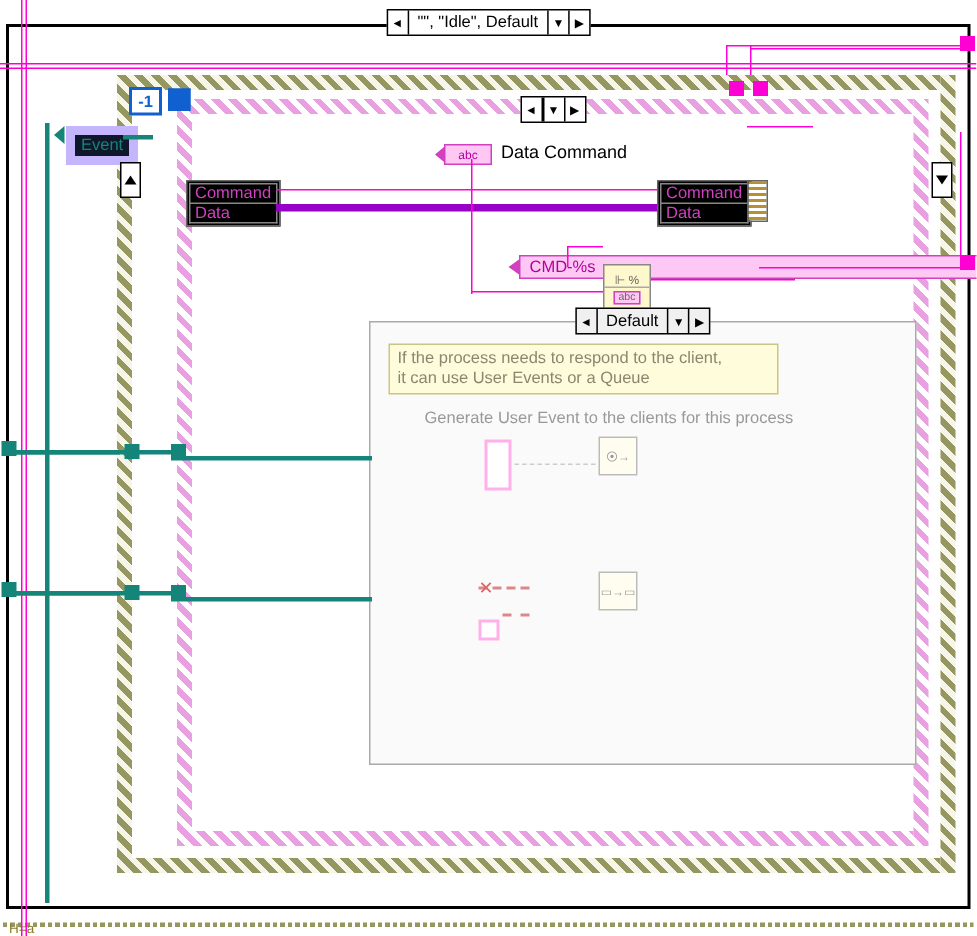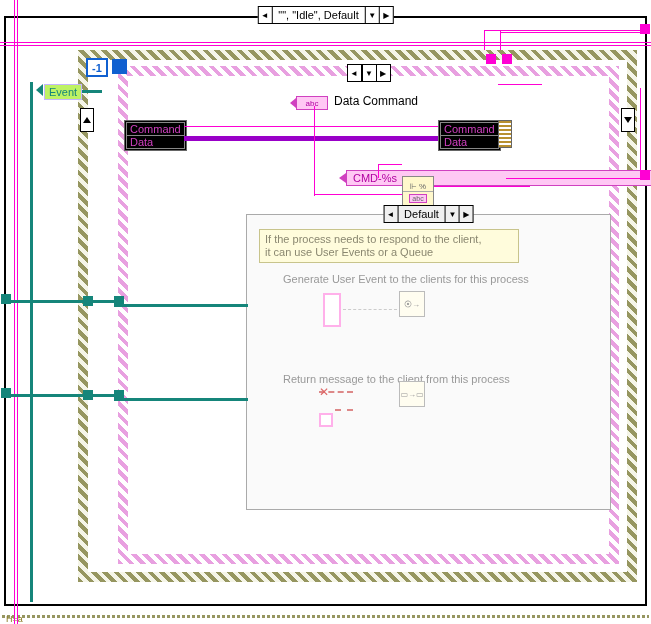--- a/index.html
+++ b/index.html
@@ -50,21 +50,21 @@
   .case-selector .txt { padding: 0 6px; font-size: 11px; white-space: nowrap; }
   .blue-box {
     background:#fff; border:2px solid #1060d0; color:#1060d0; font-weight:bold;
     width:22px;height:19px; display:flex;align-items:center;justify-content:center;
     font-size:11px;
   }
   .blue-stop {
     width:15px;height:15px;border:2px solid #1060d0;background:#1060d0;
   }
   .event-terminal {
-    background:#bef264;border:1px solid #c4b5fd;color:#15857a;
+    background:#0f172a;border:6px solid #c4b5fd;color:#15857a;
     padding:1px 4px;font-size:11px;
   }
   .cluster-terminal {
     background:#000000;border:1px solid #666;padding:1px 1px;
     display:inline-block;
   }
   .cluster-terminal .lbl {color:#d040c0;font-size:11px;line-height:12px;}
   .pink-constant {
     background:#ffc8f4;border:1px solid #d040c0;color:#b000a0;
     padding:1px 6px;font-size:11px;position:relative;
@@ -186,21 +186,20 @@
 
         <div class="abs dim-text" style="top:58px;left:36px;">Generate User Event to the clients for this process</div>
 
         <div class="abs comment" style="top:14px;left:12px;width:260px;white-space:pre-line;">If the process needs to respond to the client,
 it can use User Events or a Queue</div>
 
         <div class="abs" style="top:78px;left:76px;width:18px;height:34px;border:2px solid #ffb0ea;background:#fff;"></div>
         <div class="abs" style="top:94px;left:96px;width:54px;height:2px;border-top:1px dashed #ccc;"></div>
         <div class="abs mini-node" style="top:76px;left:152px;">⦿→</div>
 
-        <div class="abs dim-text" style="top:158px;left:36px;">Return message to the client from this process</div>
 
         <div class="abs" style="top:176px;left:72px;width:34px;height:2px;border-top:2px dashed #d88;"></div>
         <div class="abs" style="top:170px;left:72px;color:#d66;font-size:12px;">✕</div>
         <div class="abs mini-node" style="top:166px;left:152px;">▭→▭</div>
         <div class="abs" style="top:198px;left:72px;width:14px;height:14px;border:2px solid #ffb0ea;background:#fff;"></div>
         <div class="abs" style="top:194px;left:88px;width:18px;border-top:2px dashed #d88;height:0;"></div>
       </div>
 
       <div class="abs wire h thick teal" style="top:228px;left:-14px;width:134px;"></div>
       <div class="abs wire h thick teal" style="top:322px;left:-14px;width:134px;"></div>

